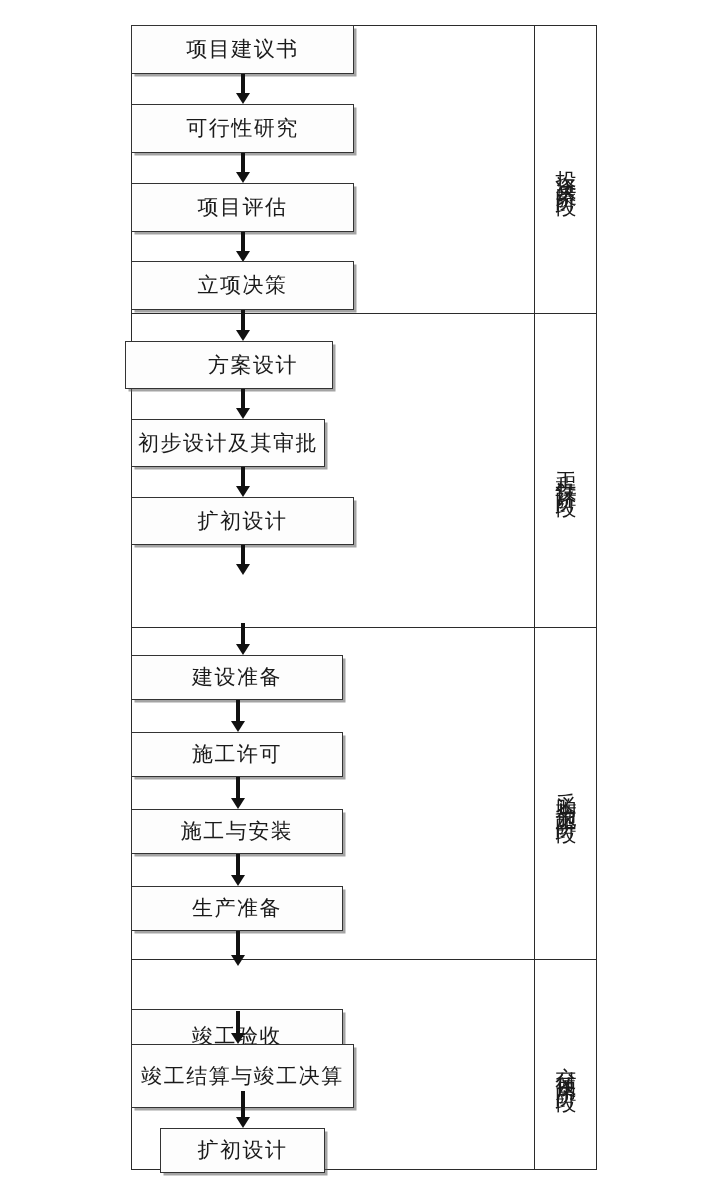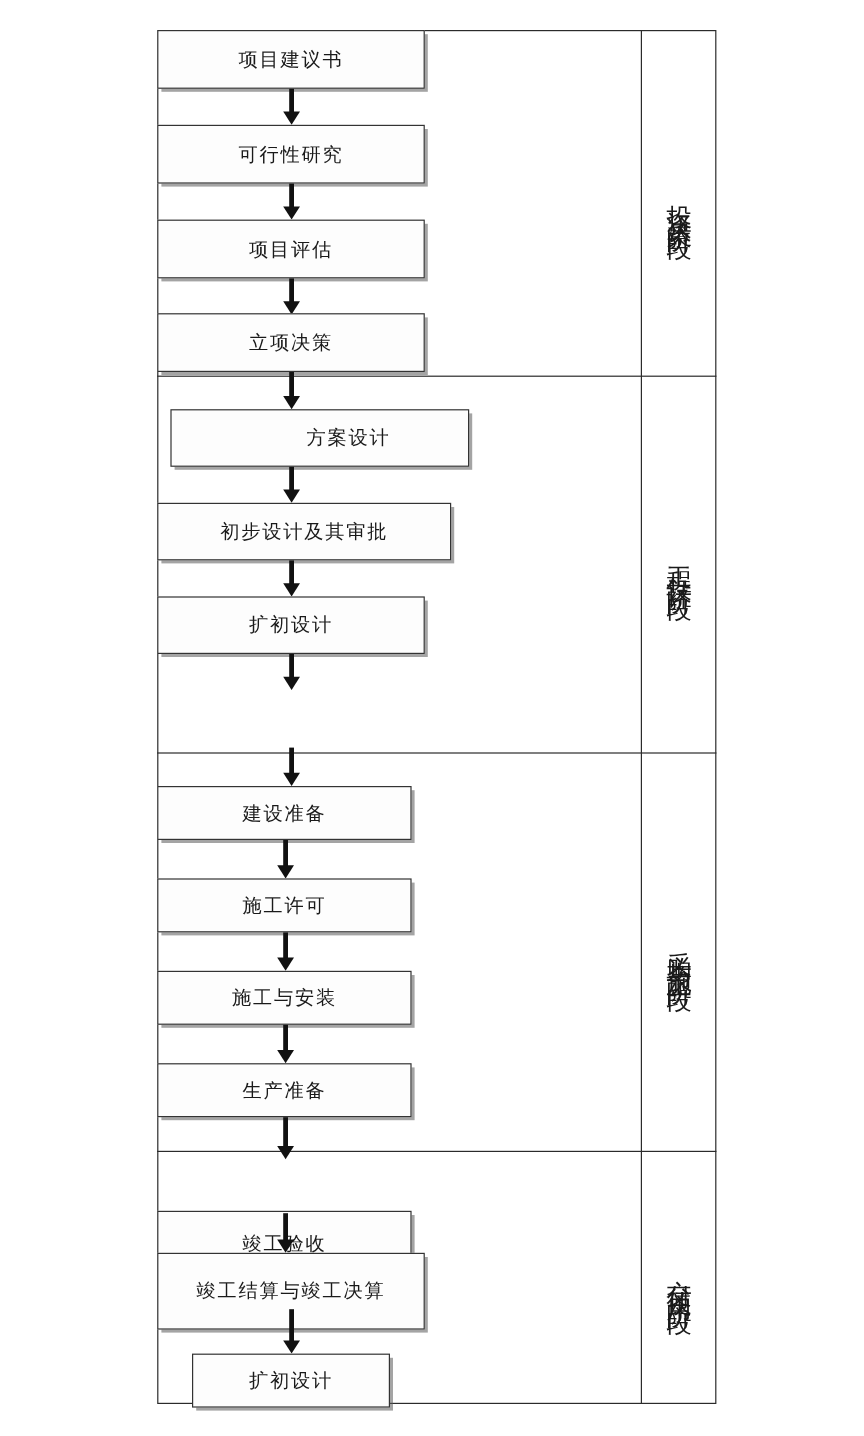--- a/index.html
+++ b/index.html
@@ -56,21 +56,21 @@
     box-sizing: border-box;
     background: #fdfdfd;
     border: 1.7px solid #333333;
     box-shadow: 3px 3px 0 -0.5px rgba(90,90,90,0.55);
     display: flex;
     align-items: center;
     justify-content: center;
   }
   .node-label {
     font-family: "DejaVu Serif", "Liberation Serif", serif;
-    font-size: 16px;
+    font-size: 21px;
     color: #1a1a1a;
     letter-spacing: 1.5px;
     white-space: nowrap;
     line-height: 1;
   }
 
   
   .connector {
     position: absolute;
     width: 0;
@@ -152,29 +152,29 @@
   </div>
   <div class="connector" style="left:243px; top:310px; height:31px;">
     <div class="shaft" style="height:21px;"></div>
     <div class="head" style="top:20px;"></div>
   </div>
 
   <div class="phase-label" style="top:25px; height:288px;">
     <span class="phase-label-text">投资决策阶段</span>
   </div>
 
-  <div class="node" style="left:142px; top:341px; width:249px; height:48px;padding-left:48px;">
+  <div class="node" style="left:125px; top:341px; width:208px; height:48px;padding-left:48px;">
     <span class="node-label">方案设计</span>
   </div>
   <div class="connector" style="left:243px; top:389px; height:30px;">
     <div class="shaft" style="height:20px;"></div>
     <div class="head" style="top:19px;"></div>
   </div>
 
-  <div class="node" style="left:131px; top:419px; width:245px; height:48px;">
+  <div class="node" style="left:131px; top:419px; width:194px; height:48px;">
     <span class="node-label">初步设计及其审批</span>
   </div>
   <div class="connector" style="left:243px; top:467px; height:30px;">
     <div class="shaft" style="height:20px;"></div>
     <div class="head" style="top:19px;"></div>
   </div>
 
   <div class="node" style="left:131px; top:497px; width:223px; height:48px;">
     <span class="node-label">扩初设计</span>
   </div>

